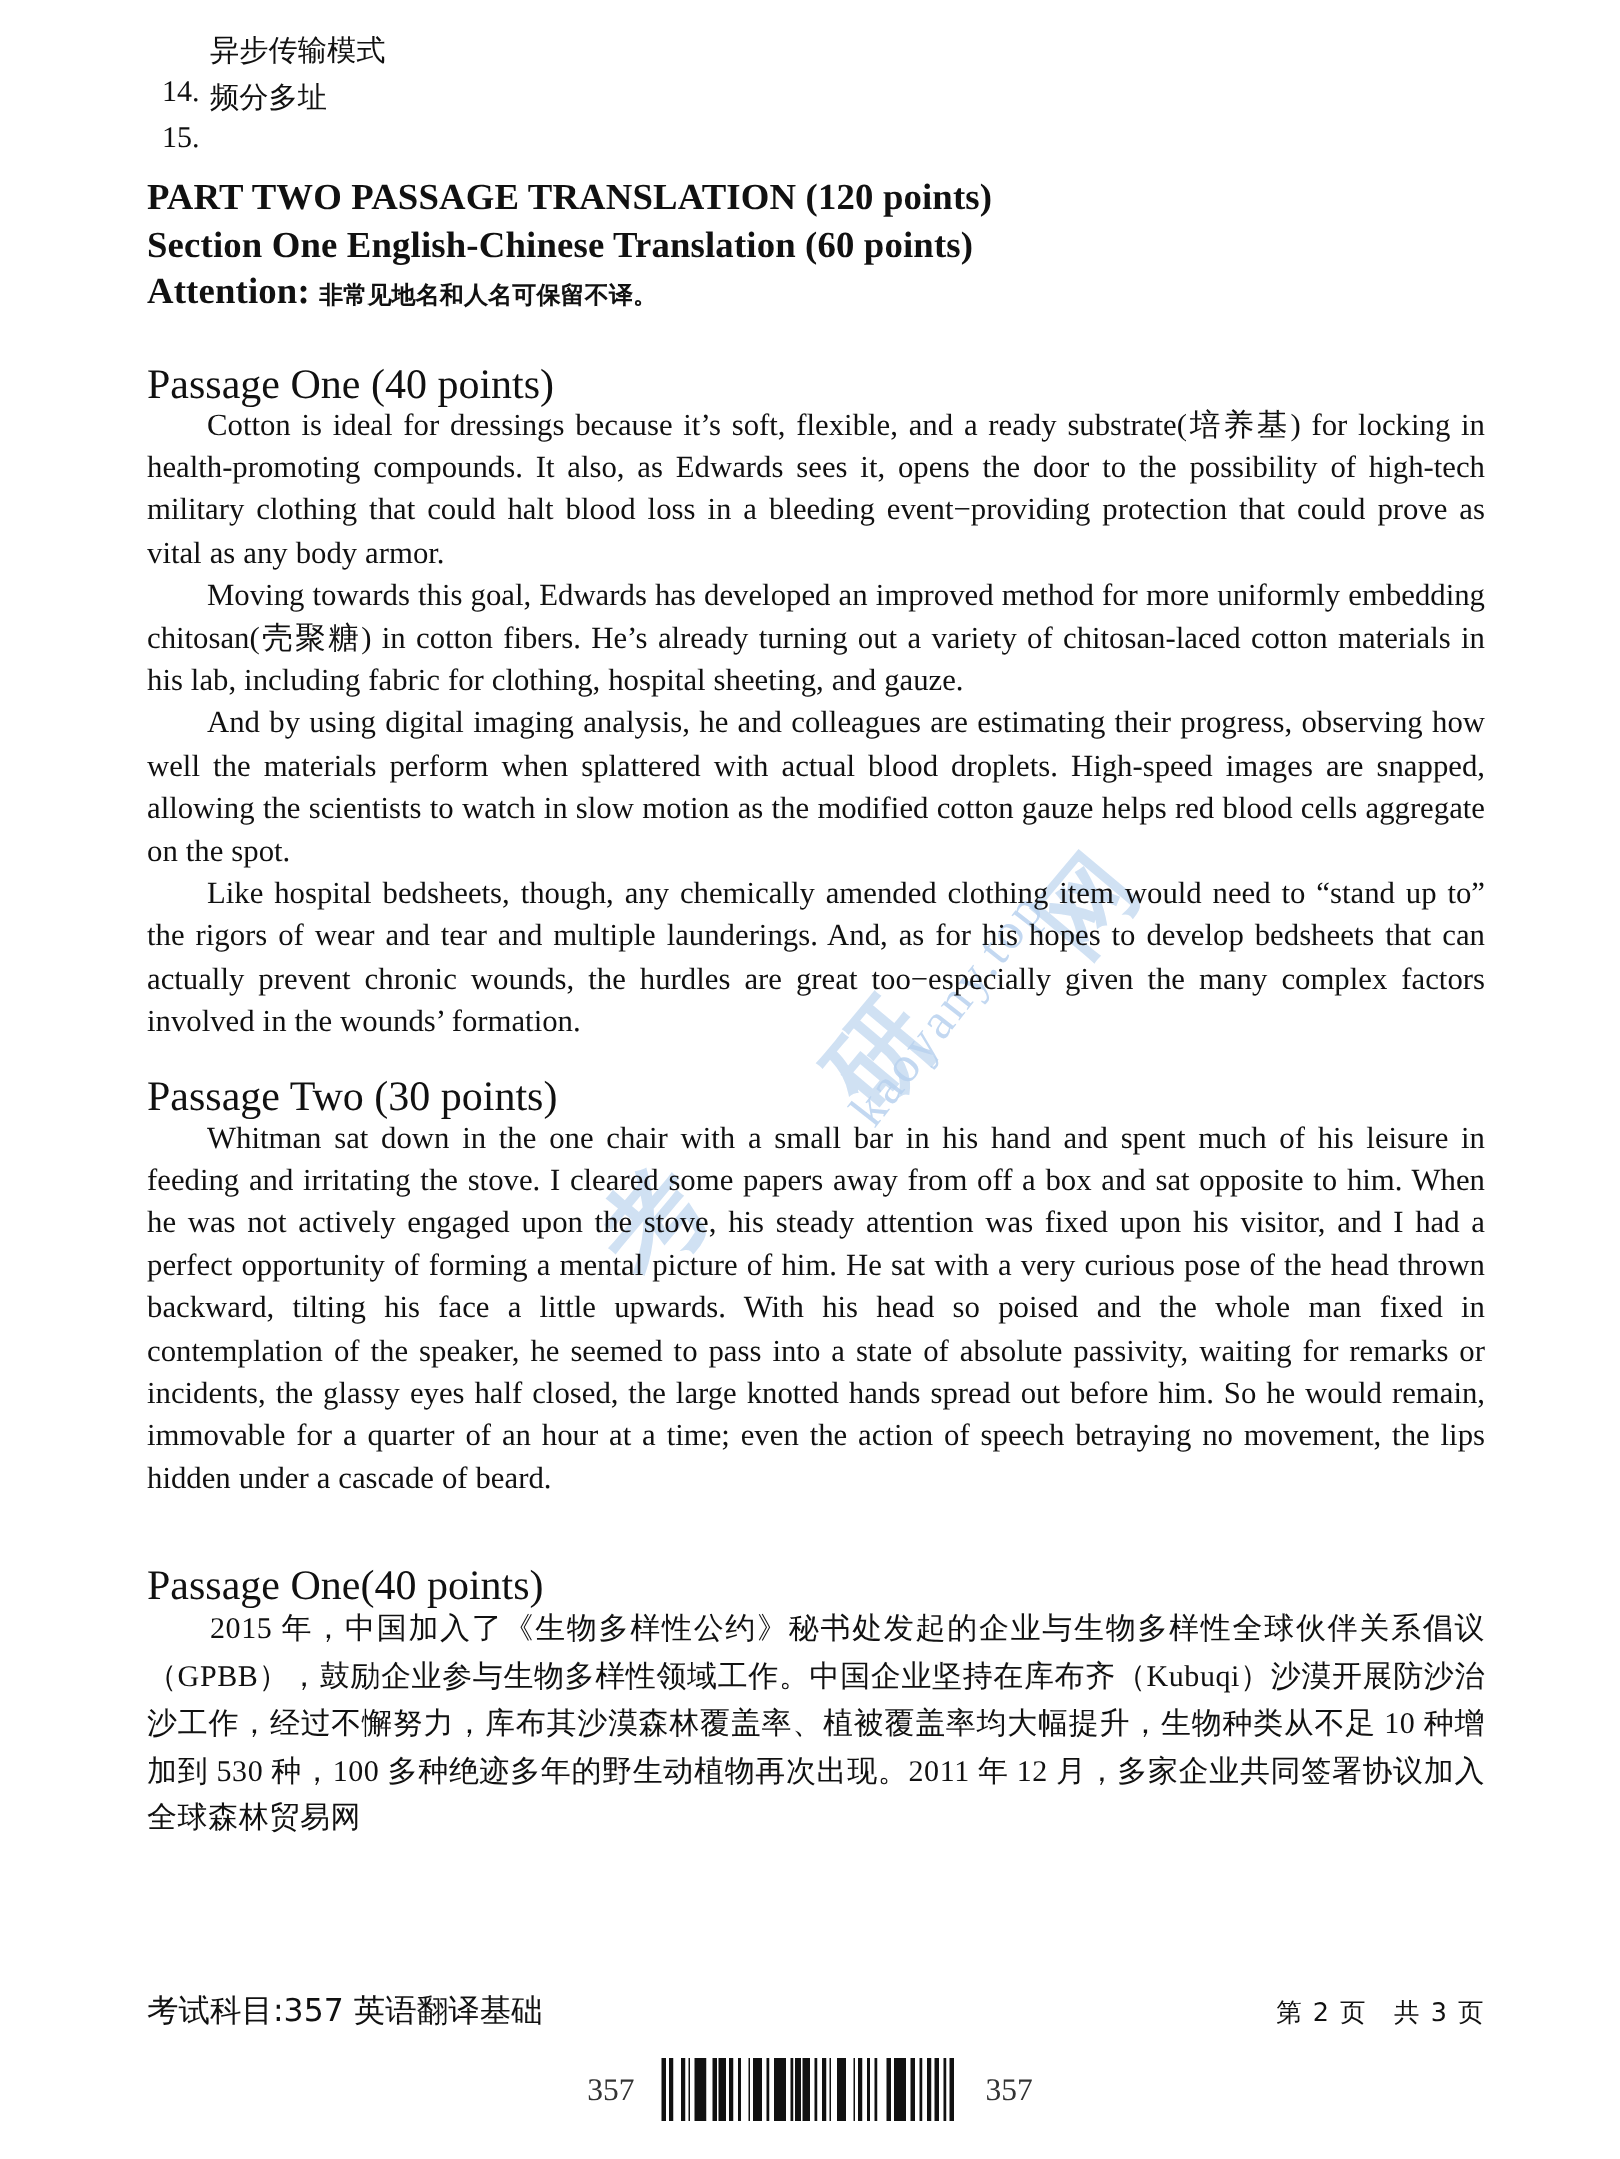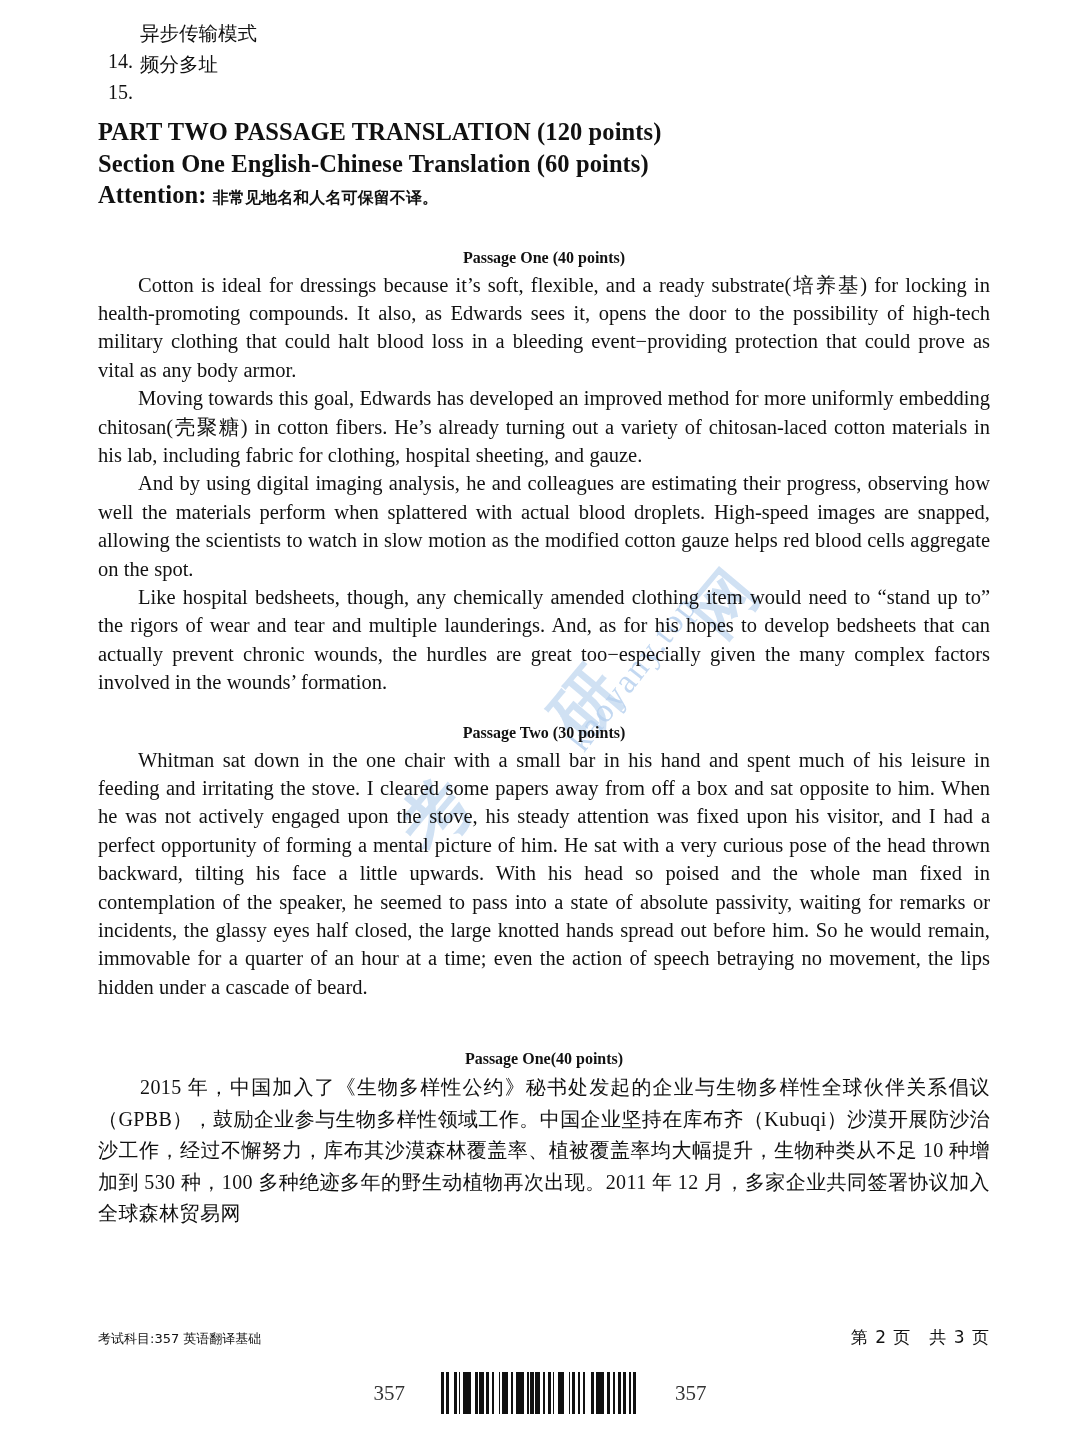--- a/index.html
+++ b/index.html
@@ -109,24 +109,23 @@
     white-space: nowrap;
   }
   .big-heading .cjk {
     font-family: "DejaVu Sans", sans-serif;
     font-weight: bold;
     font-size: 16px;
   }
 
   .sub-heading {
     font-family: "Liberation Serif", serif;
-    font-weight: bold;
-    font-size: 16px;
+    font-weight: normal;
+    font-size: 28px;
     line-height: 27px;
-    text-align: center;
   }
 
   .section-heading {
     font-family: "Liberation Serif", serif;
     font-weight: bold;
     font-size: 24px;
     line-height: 30px;
   }
 
   p.body {
@@ -162,39 +161,39 @@
     left: 98px;
     top: 1326px;
     width: 892px;
     display: flex;
     justify-content: space-between;
     align-items: baseline;
     z-index: 10;
   }
   .footer-left {
     font-family: "DejaVu Sans", sans-serif;
-    font-size: 13px;
+    font-size: 21px;
     white-space: nowrap;
   }
   .footer-right {
     font-family: "DejaVu Sans", sans-serif;
     font-size: 17px;
     white-space: nowrap;
     letter-spacing: 1px;
   }
 
   .barcode-row {
     position: absolute;
     left: 0;
     top: 1372px;
     width: 1080px;
     display: flex;
     justify-content: center;
     align-items: center;
-    gap: 36px;
+    gap: 18px;
     z-index: 10;
   }
   .barcode-label {
     font-family: "Liberation Serif", serif;
     font-size: 21px;
     color: #333;
   }
   .barcode {
     display: flex;
     align-items: flex-end;

